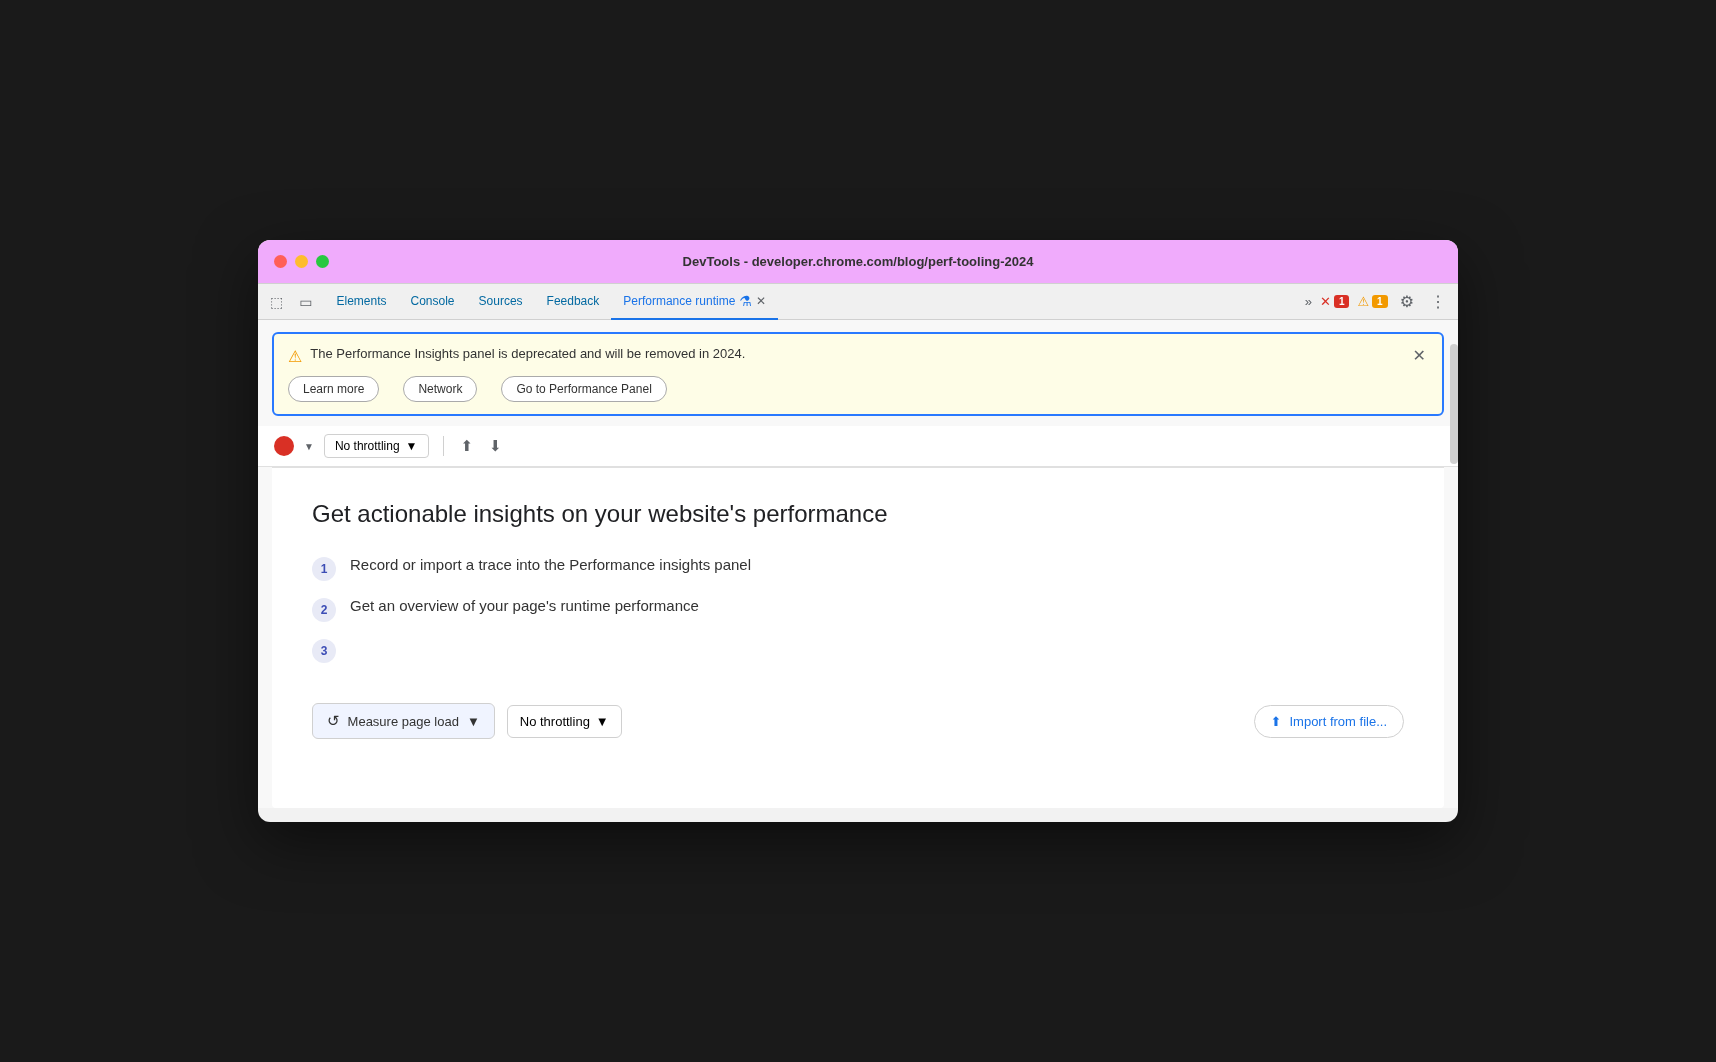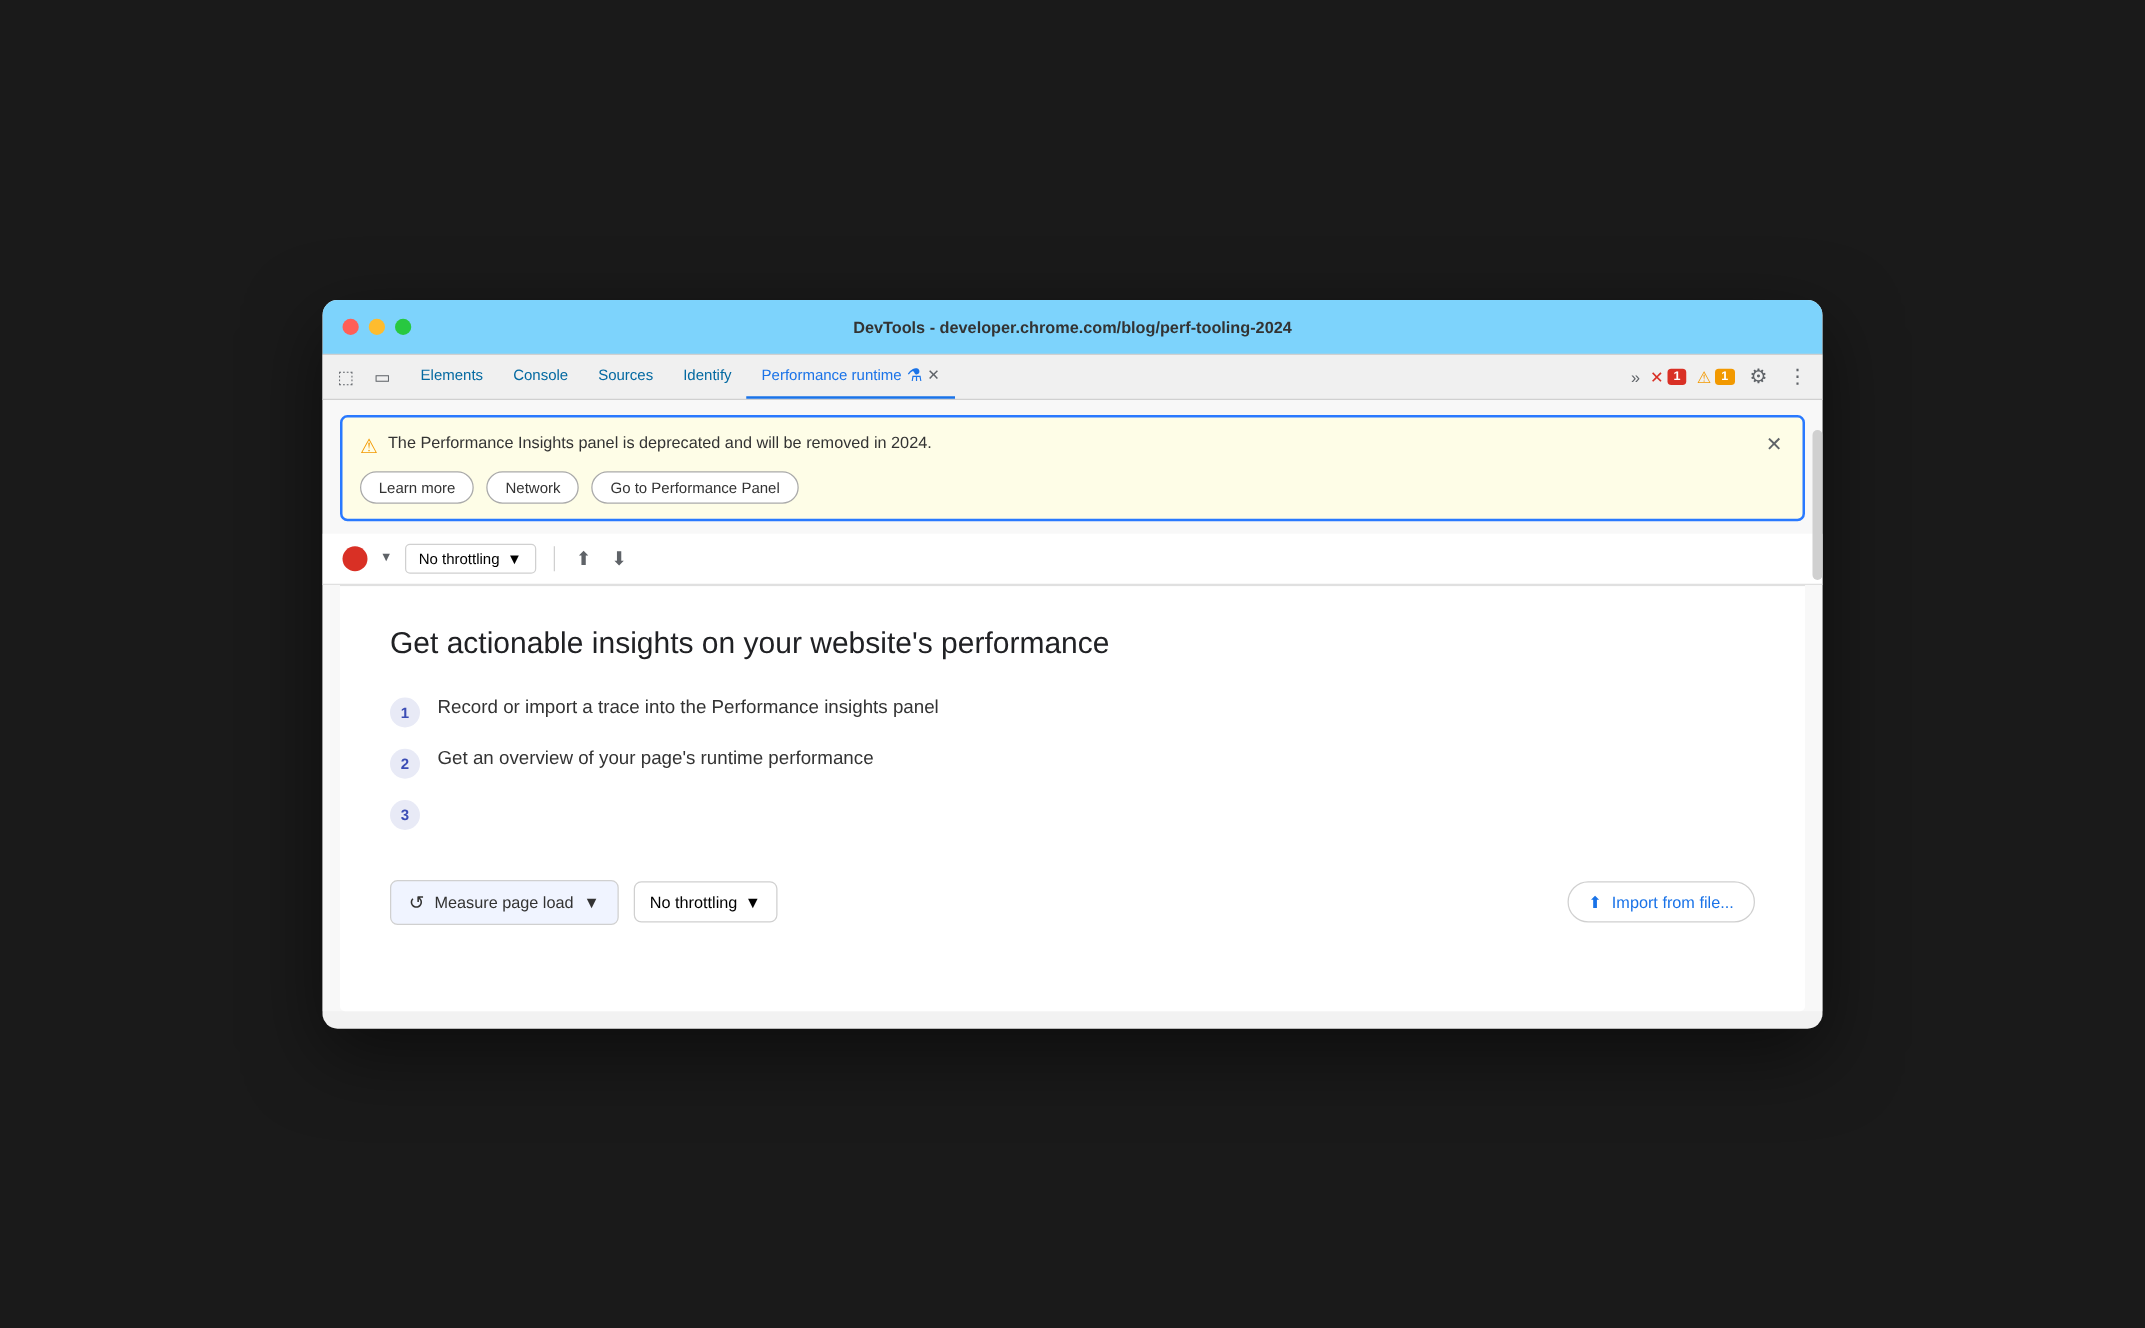--- a/index.html
+++ b/index.html
@@ -12,21 +12,21 @@
       font-family: -apple-system, BlinkMacSystemFont, 'Segoe UI', sans-serif;
     }
     .window {
       width: 1200px;
       background: #f2f2f2;
       border-radius: 12px;
       box-shadow: 0 20px 60px rgba(0,0,0,0.5);
       overflow: hidden;
     }
     .title-bar {
-      background: #7dd3fc;
+      background: #f0abfc;
       padding: 14px 16px;
       display: flex;
       align-items: center;
       justify-content: center;
       position: relative;
       border-bottom: 1px solid #d0d0d0;
     }
     .window-buttons {
       position: absolute;
       left: 16px;
@@ -144,21 +144,21 @@
       color: #333;
     }
     .warning-triangle {
       color: #f29900;
       font-size: 16px;
       flex-shrink: 0;
       margin-top: 1px;
     }
     .deprecation-buttons {
       display: flex;
-      gap: 10px;
+      gap: 24px;
     }
     .dep-btn {
       padding: 5px 14px;
       border: 1px solid #aaa;
       border-radius: 14px;
       background: white;
       font-size: 12px;
       color: #333;
       cursor: pointer;
     }
@@ -336,21 +336,21 @@
   <div class="devtools-panel devtools-inner">
 
     <div class="tab-bar">
       <div class="tab-icons">
         <span class="tab-icon-btn">⬚</span>
         <span class="tab-icon-btn">▭</span>
       </div>
       <div class="tab-item">Elements</div>
       <div class="tab-item">Console</div>
       <div class="tab-item">Sources</div>
-      <div class="tab-item">Identify</div>
+      <div class="tab-item">Feedback</div>
       <div class="tab-item active">
         <span>Performance runtime</span>
         <span class="flask-icon" style="margin-left:4px;">⚗</span>
         <span style="margin-left:4px; font-size:12px; color:#5f6368; cursor:pointer;">✕</span>
       </div>
       <div class="tab-right">
         <span style="color:#5f6368; cursor:pointer; font-size:13px;">»</span>
         <div class="badge-group">
           <span style="color:#d93025; font-size:13px;">✕</span>
           <span class="error-badge">1</span>

